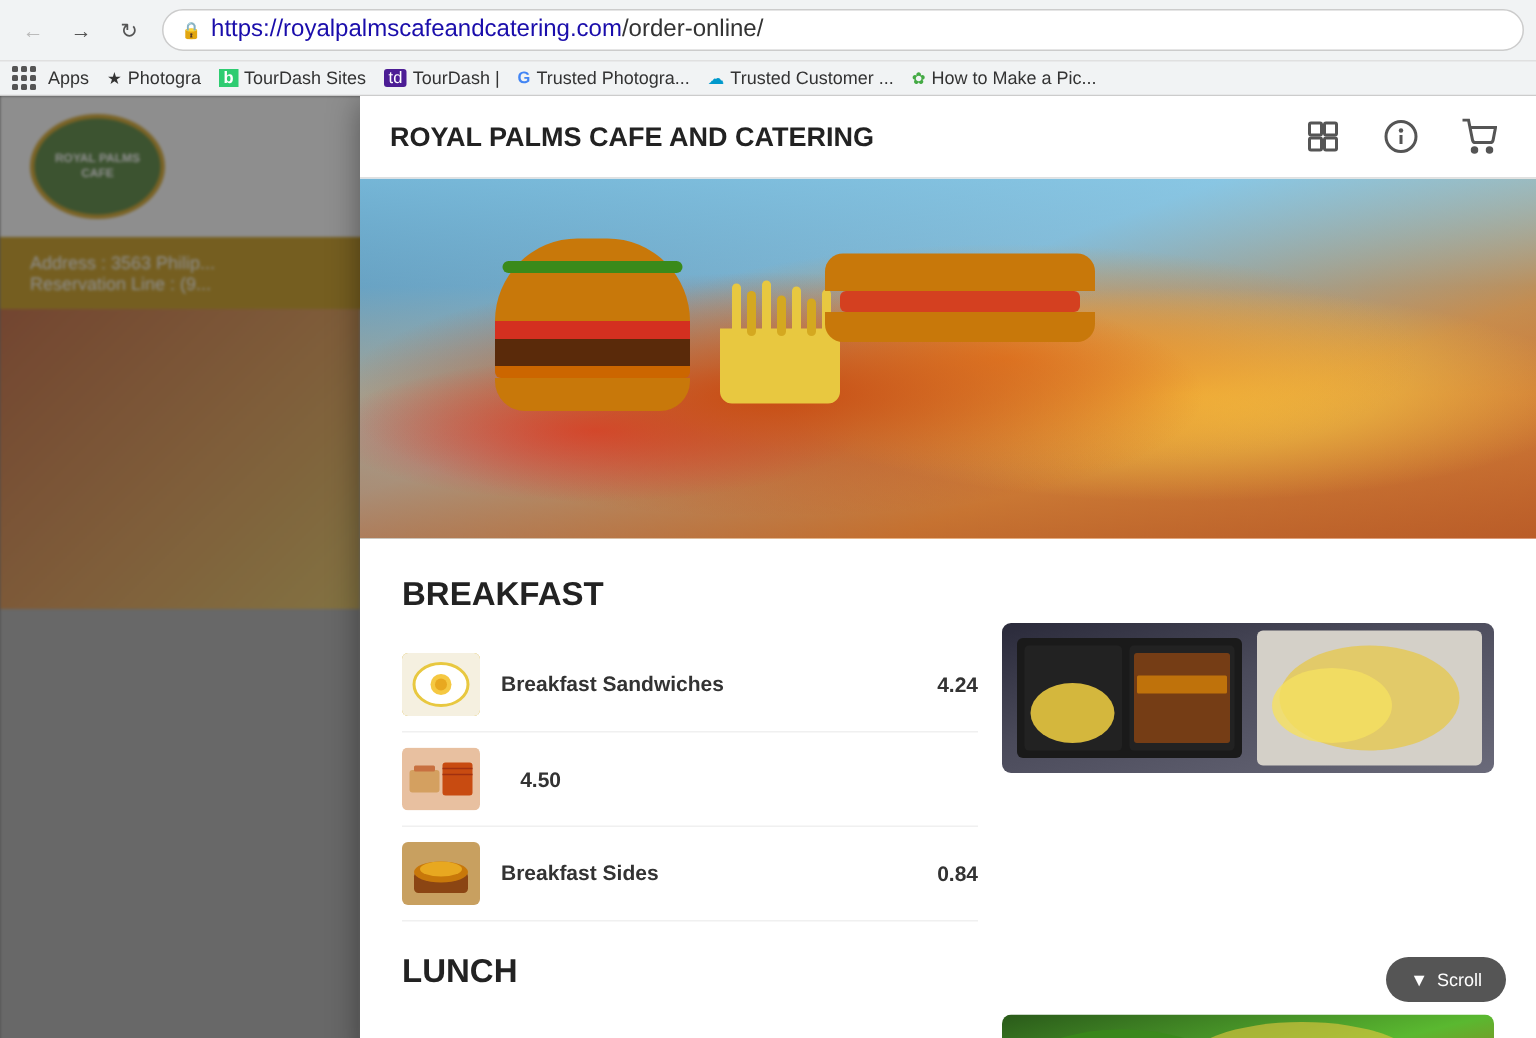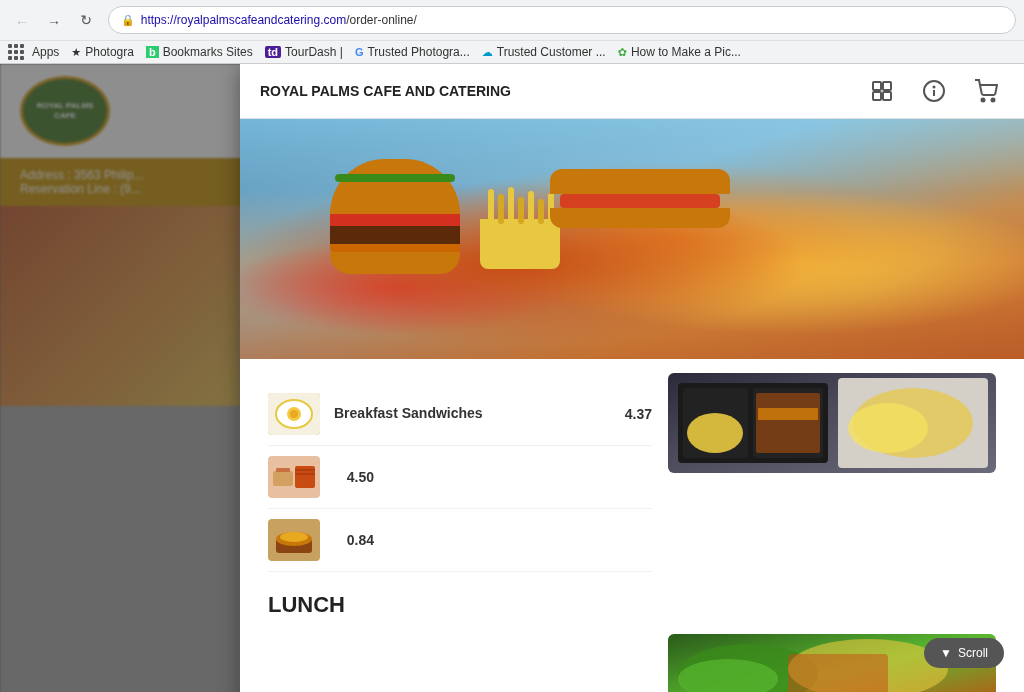--- a/index.html
+++ b/index.html
@@ -48,21 +48,21 @@
       display: flex;
       align-items: center;
       background: white;
       border: 1px solid #ccc;
       border-radius: 20px;
       padding: 4px 12px;
       gap: 6px;
       height: 28px;
     }
     .lock-icon { color: #555; font-size: 11px; }
-    .address-text { font-size: 12px; color: #333; }
+    .address-text { font-size: 16px; color: #333; }
     .address-text span { color: #1a0dab; }
     .bookmarks-bar {
       display: flex;
       align-items: center;
       padding: 3px 8px;
       gap: 12px;
       background: #f1f3f4;
       border-top: 1px solid #e0e0e0;
       font-size: 12px;
       color: #333;
@@ -167,21 +167,21 @@
       display: flex;
       align-items: center;
       justify-content: space-between;
       padding: 0 20px;
       height: 55px;
       border-bottom: 1px solid #e0e0e0;
       position: relative;
       z-index: 10;
     }
     .modal-title {
-      font-size: 14px;
+      font-size: 18px;
       font-weight: bold;
       color: #222;
     }
     .header-icons {
       display: flex;
       gap: 16px;
       align-items: center;
     }
     .header-icon-btn {
       width: 36px;
@@ -322,24 +322,24 @@
           <div class="apps-dot"></div>
       </div>
       <span>Apps</span>
     </div>
     <div class="bookmark-item">
       <span class="bm-icon">★</span>
       <span>Photogra</span>
     </div>
     <div class="bookmark-item">
       <span class="bm-icon" style="background:#2ecc71;color:white;padding:0 3px;font-weight:bold;font-size:11px">b</span>
-      <span>Bookmarks Sites</span>
-    </div>
-    <div class="bookmark-item">
-      <span class="bm-icon" style="background:#4c1d95;color:white;padding:0 3px;font-weight:bold;font-size:11px;border-radius:2px">td</span>
+      <span>TourDash Sites</span>
+    </div>
+    <div class="bookmark-item">
+      <span class="bm-icon" style="background:#4c1d95;color:white;padding:0 3px;font-weight:normal;font-size:11px;border-radius:2px">td</span>
       <span>TourDash |</span>
     </div>
     <div class="bookmark-item">
       <span class="bm-icon" style="color:#4285f4;font-weight:bold">G</span>
       <span>Trusted Photogra...</span>
     </div>
     <div class="bookmark-item">
       <span class="bm-icon" style="color:#0099cc">☁</span>
       <span>Trusted Customer ...</span>
     </div>
@@ -431,38 +431,39 @@
         <div style="position:absolute;top:30px;left:230px;width:180px;height:60px;">
           <div style="width:180px;height:25px;background:#c8780a;border-radius:12px 12px 0 0;"></div>
           <div style="width:160px;height:14px;background:#d44020;border-radius:4px;margin:0 10px;"></div>
           <div style="width:180px;height:20px;background:#c8780a;border-radius:0 0 12px 12px;"></div>
         </div>
       </div>
     </div>
 
     <div class="menu-content">
 
+      <div class="section-title">BREAKFAST</div>
 
       <div style="display:flex;gap:16px;">
 
         <div style="flex:1;">
 
           <div class="menu-item">
             <div class="item-thumb thumb-egg">
               <svg viewBox="0 0 52 42" width="52" height="42">
                 <rect width="52" height="42" fill="#f5f0e0"></rect>
                 <ellipse cx="26" cy="21" rx="18" ry="14" fill="white" stroke="#e8c840" stroke-width="2"></ellipse>
                 <circle cx="26" cy="21" r="7" fill="#f5c842"></circle>
                 <ellipse cx="26" cy="21" rx="4" ry="4" fill="#e8a820"></ellipse>
               </svg>
             </div>
             <div class="item-info">
               <div class="item-name">Breakfast Sandwiches</div>
             </div>
-            <div class="item-price">4.37</div>
+            <div class="item-price">4.24</div>
           </div>
 
           <div class="menu-item">
             <div class="item-thumb">
               <svg viewBox="0 0 52 42" width="52" height="42">
                 <rect width="52" height="42" fill="#e8c0a0"></rect>
                 <rect x="5" y="15" width="20" height="15" fill="#d4a060" rx="2"></rect>
                 <rect x="8" y="12" width="14" height="4" fill="#c87040" rx="1"></rect>
                 <rect x="27" y="10" width="20" height="22" fill="#c84b11" rx="2"></rect>
                 <line x1="27" y1="14" x2="47" y2="14" stroke="#a03010" stroke-width="1"></line>
@@ -473,20 +474,24 @@
           </div>
 
           <div class="menu-item">
             <div class="item-thumb">
               <svg viewBox="0 0 52 42" width="52" height="42">
                 <rect width="52" height="42" fill="#c8a060"></rect>
                 <rect x="8" y="20" width="36" height="14" fill="#8B4513" rx="3"></rect>
                 <ellipse cx="26" cy="20" rx="18" ry="7" fill="#c8780a"></ellipse>
                 <ellipse cx="26" cy="18" rx="14" ry="5" fill="#e8a820"></ellipse>
               </svg>
+            </div>
+            <div class="item-info">
+              <div class="item-name">Breakfast Sides</div>
+              <div class="item-desc"></div>
             </div>
             <div class="item-price">0.84</div>
           </div>
 
         </div>
 
         <div style="width:328px;flex-shrink:0;margin-top:-10px;">
           <svg viewBox="0 0 328 100" width="328" height="100" style="border-radius:6px;">
             <defs>
               <linearGradient id="g1" x1="0%" y1="0%" x2="100%" y2="100%">

